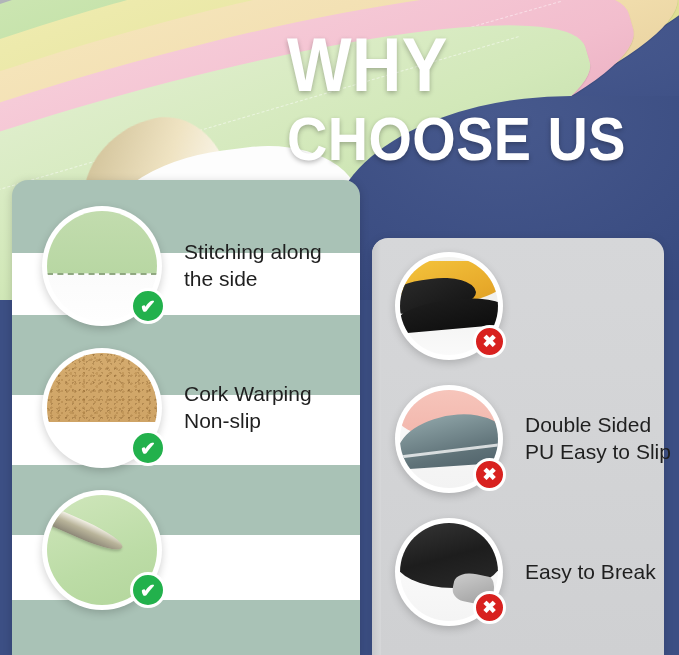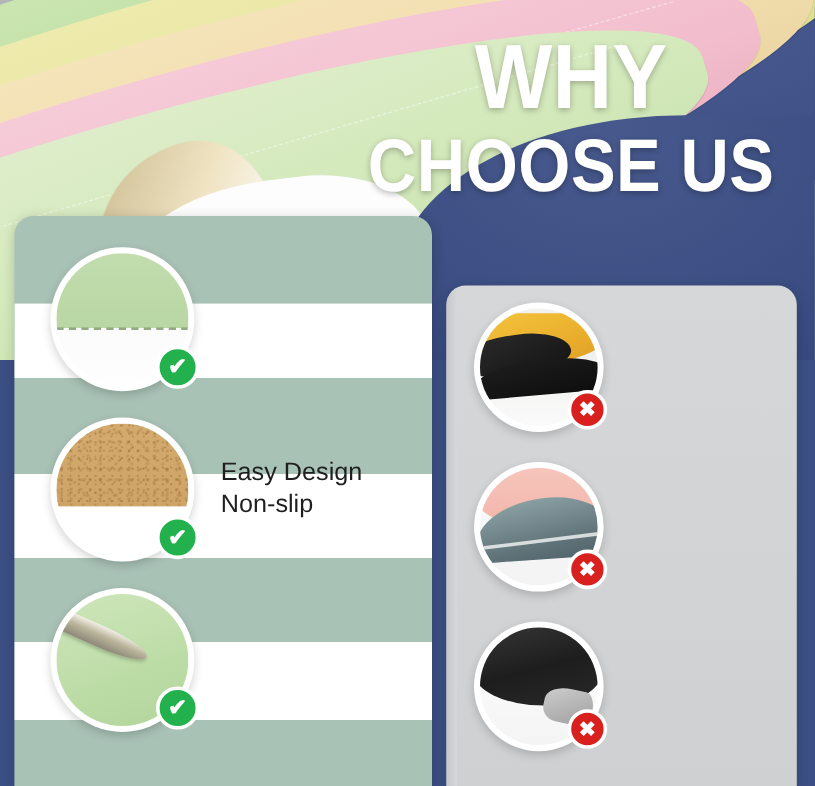--- a/index.html
+++ b/index.html
@@ -52,21 +52,21 @@
   }
   .hero-gray-low{
     position:absolute;left:300px;top:150px;width:430px;height:180px;
     background:linear-gradient(180deg,#a6aaae,#989da2);
     border-radius:62% 0 0 0/70% 0 0 0;
   }
 
   
   .title{
     position:absolute;right:14px;top:30px;width:420px;
-    text-align:center;color:#fff;
+    text-align:left;color:#fff;
     font-family:"Liberation Sans",sans-serif;
     font-weight:bold;font-style:normal;
     line-height:.92;letter-spacing:.5px;
     text-shadow:0 2px 6px rgba(0,0,0,.28);
   }
   .title .l1{display:block;font-size:76px;transform:scaleX(.90);transform-origin:right center;}
   .title .l2{display:block;font-size:62px;margin-top:10px;transform:scaleX(.90);transform-origin:right center;}
 
   
   .pros{
@@ -213,32 +213,34 @@
 
   <div class="row pros-row pr1">
     <div class="thumb">
       <div class="inner">
           <div class="art art-stitch">
             <div class="line"></div>
           </div>
         </div>
       <div class="badge ok">✔</div>
     </div>
+    <div class="label">Stitching along
+the side</div>
   </div>
 
   <div class="row pros-row pr2">
     <div class="thumb">
       <div class="inner">
           <div class="art art-cork">
             <div class="grain"></div>
           </div>
         </div>
       <div class="badge ok">✔</div>
     </div>
-    <div class="label">Easy Design
+    <div class="label">Cork Warping
 Non-slip</div>
   </div>
 
   <div class="row pros-row pr3">
     <div class="thumb">
       <div class="inner">
           <div class="art art-pen">
             <div class="pen"></div>
           </div>
         </div>
@@ -266,27 +268,30 @@
     <div class="thumb">
       <div class="inner">
           <div class="art art-pu">
             <div class="top"></div>
             <div class="bot"></div>
             <div class="edge"></div>
           </div>
         </div>
       <div class="badge no">✖</div>
     </div>
+    <div class="label">Double Sided
+PU Easy to Slip</div>
   </div>
 
   <div class="row cons-row cr3">
     <div class="thumb">
       <div class="inner">
           <div class="art art-break">
             <div class="blk"></div>
             <div class="crack"></div>
           </div>
         </div>
       <div class="badge no">✖</div>
     </div>
+    <div class="label">Easy to Break</div>
   </div>
 
 </div>
 
 </body></html>

